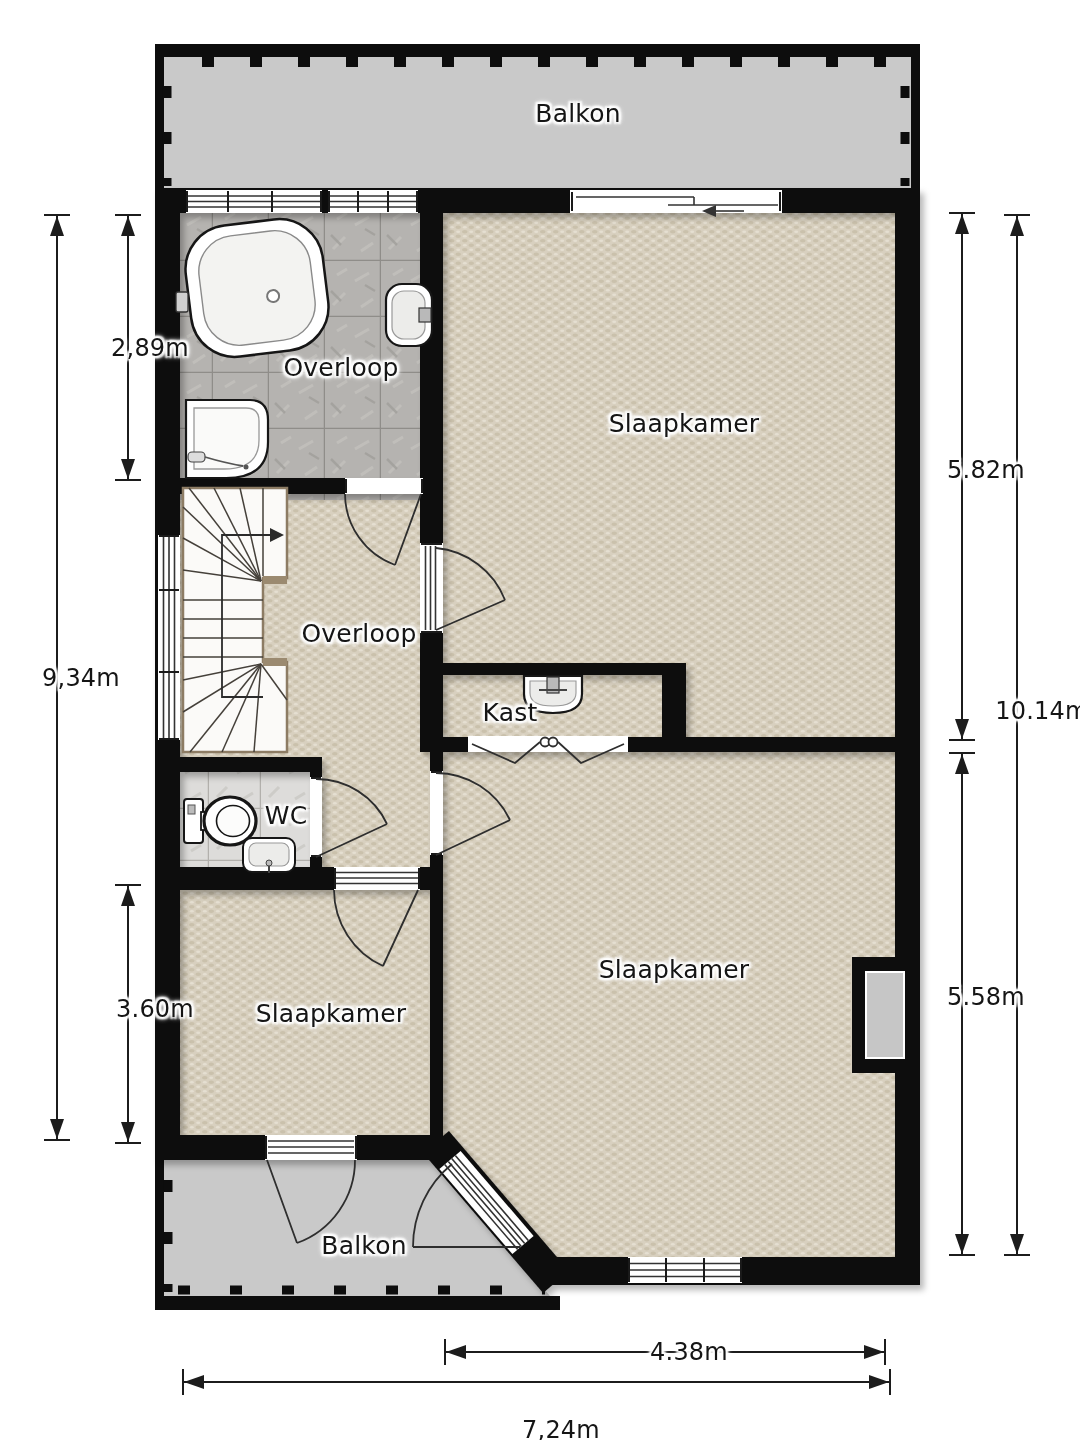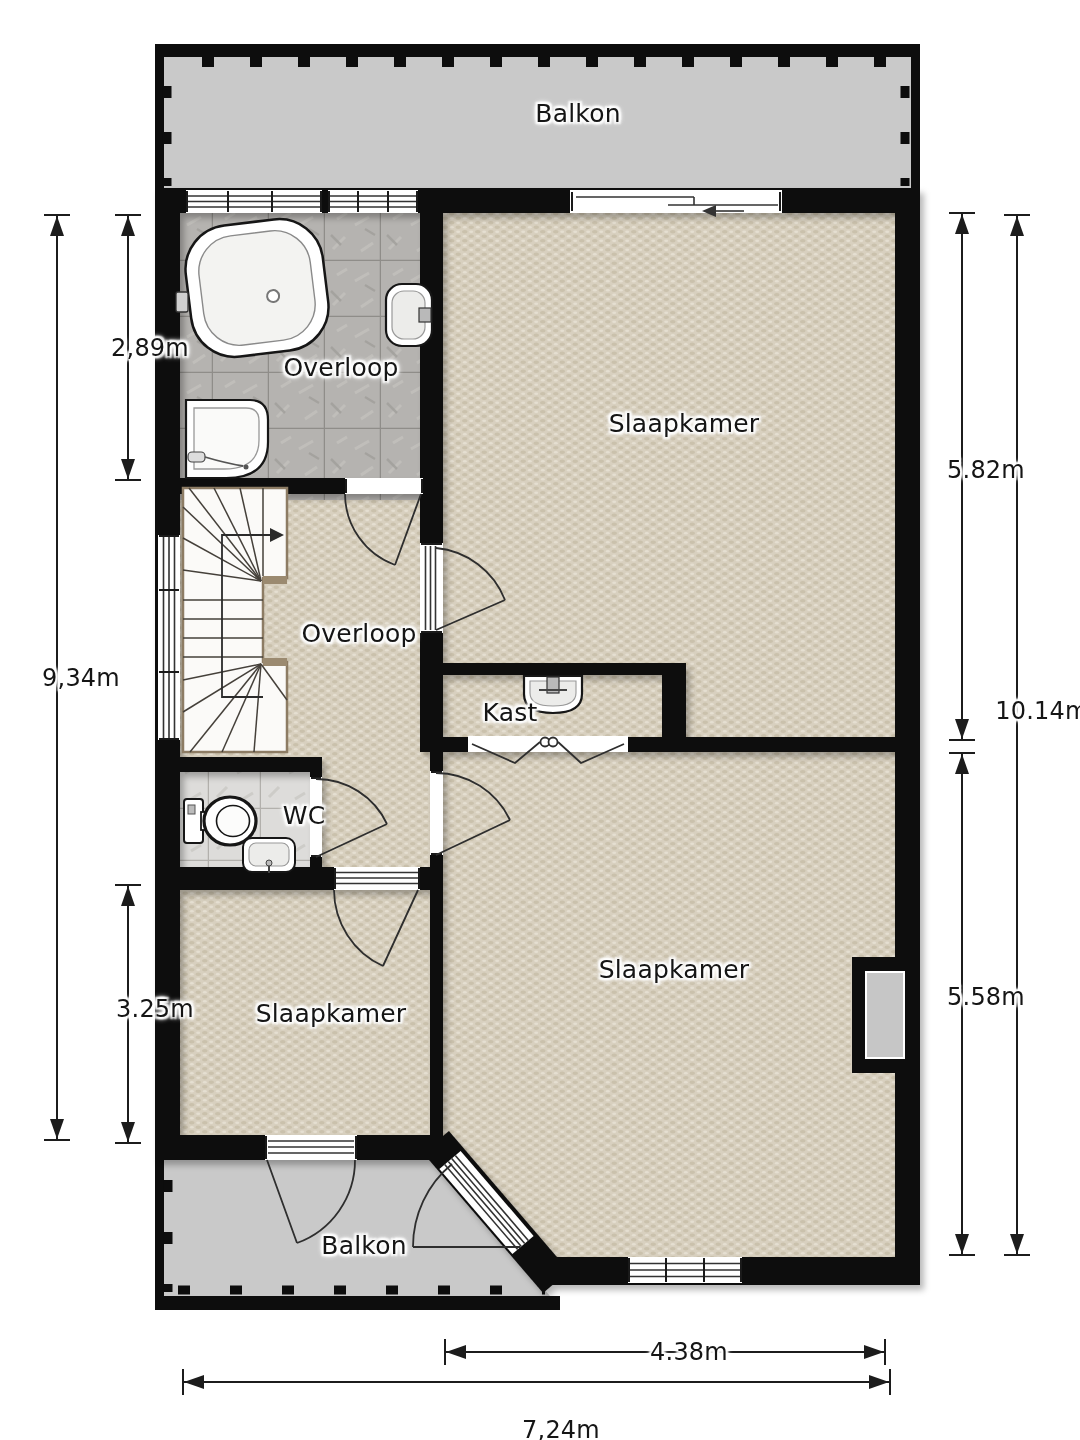--- a/index.html
+++ b/index.html
@@ -306,27 +306,27 @@
           <polygon points="889,1382 869,1375 869,1389"></polygon>
     </g>
   </g>
 </svg>
 
 <span class="lbl room" style="left:554px;top:113px">Balkon</span>
 <span class="lbl room" style="left:317px;top:367px">Overloop</span>
 <span class="lbl room" style="left:660px;top:423px">Slaapkamer</span>
 <span class="lbl room" style="left:335px;top:633px">Overloop</span>
 <span class="lbl room" style="left:486px;top:712px">Kast</span>
-<span class="lbl room" style="left:280px;top:815px">WC</span>
+<span class="lbl room" style="left:262px;top:815px">WC</span>
 <span class="lbl room" style="left:307px;top:1013px">Slaapkamer</span>
 <span class="lbl room" style="left:650px;top:969px">Slaapkamer</span>
 <span class="lbl room" style="left:340px;top:1245px">Balkon</span>
 
 <span class="lbl dim-lbl" style="left:126px;top:348px">2,89m</span>
 <span class="lbl dim-lbl" style="left:57px;top:678px">9,34m</span>
-<span class="lbl dim-lbl" style="left:131px;top:1009px">3.25m</span>
+<span class="lbl dim-lbl" style="left:131px;top:1009px">3.60m</span>
 <span class="lbl dim-lbl" style="left:962px;top:470px">5.82m</span>
 <span class="lbl dim-lbl" style="left:1018px;top:711px">10.14m</span>
 <span class="lbl dim-lbl" style="left:962px;top:997px">5.58m</span>
 <span class="lbl dim-lbl" style="left:665px;top:1352px">4.38m</span>
 <span class="lbl dim-lbl" style="left:537px;top:1430px">7,24m</span>
 
 </div>
 
 </body></html>

